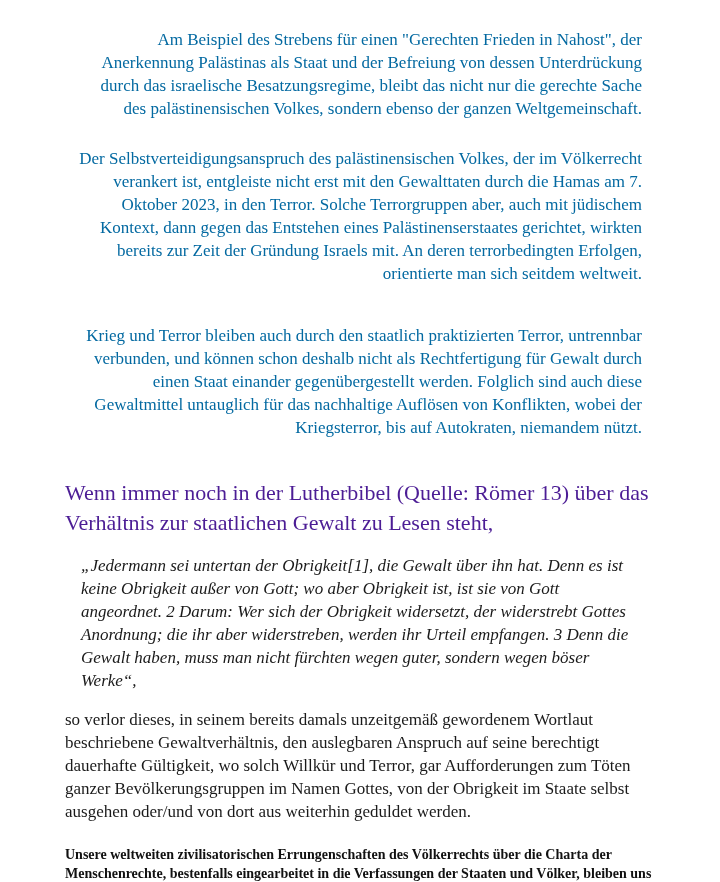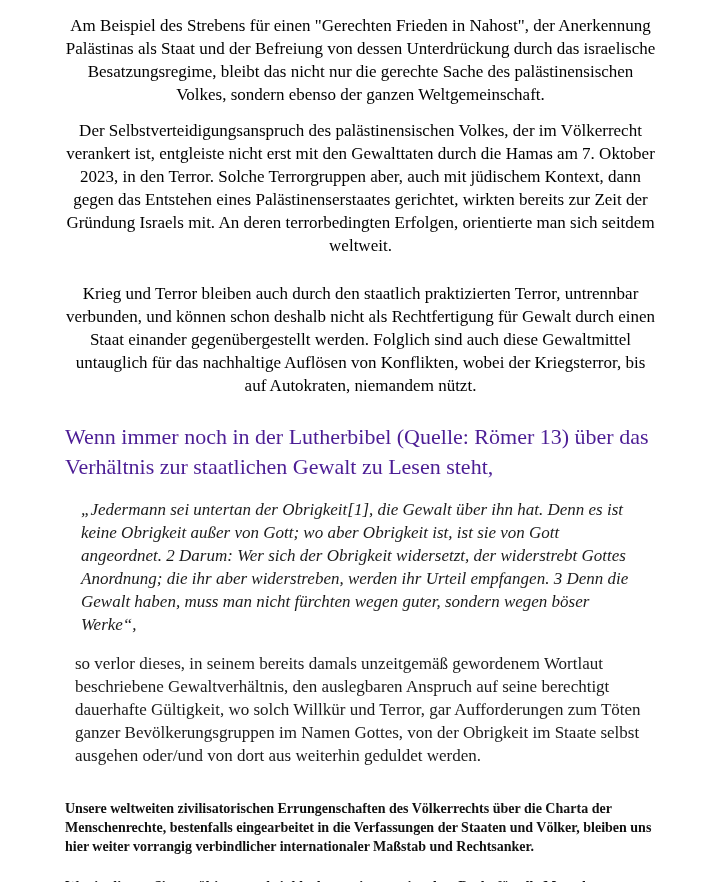--- a/index.html
+++ b/index.html
@@ -34,24 +34,24 @@
     font-weight: bold;
     color: #141414;
     margin: 0;
     padding-top: 17px;
     line-height: 1.3;
     letter-spacing: -0.1px;
   }
   p.body-par {
     font-size: 17px;
     line-height: 1.355;
-    margin: 0;
+    margin: 14px;
     padding-top: 14px;
-    color: #000000;
-    text-align: center;
+    color: #0369a1;
+    text-align: right;
   }
   p.body-par.tight {
     padding-top: 13px;
   }
   p.body-par.gap-lg {
     padding-top: 25px;
   }
   .quote-intro {
     font-size: 22px;
     line-height: 1.355;
@@ -63,21 +63,21 @@
     font-size: 17px;
     line-height: 1.355;
     margin: 16px;
     padding-top: 0;
     font-style: italic;
     color: #1a1a1a;
   }
   .quote-cont {
     font-size: 17px;
     line-height: 1.355;
-    margin: 10px;
+    margin: 0;
     padding-top: 0;
     color: #1a1a1a;
   }
   .bold-par {
     font-size: 14px;
     line-height: 1.36;
     font-weight: bold;
     margin: 0;
     padding-top: 22px;
     color: #111111;

